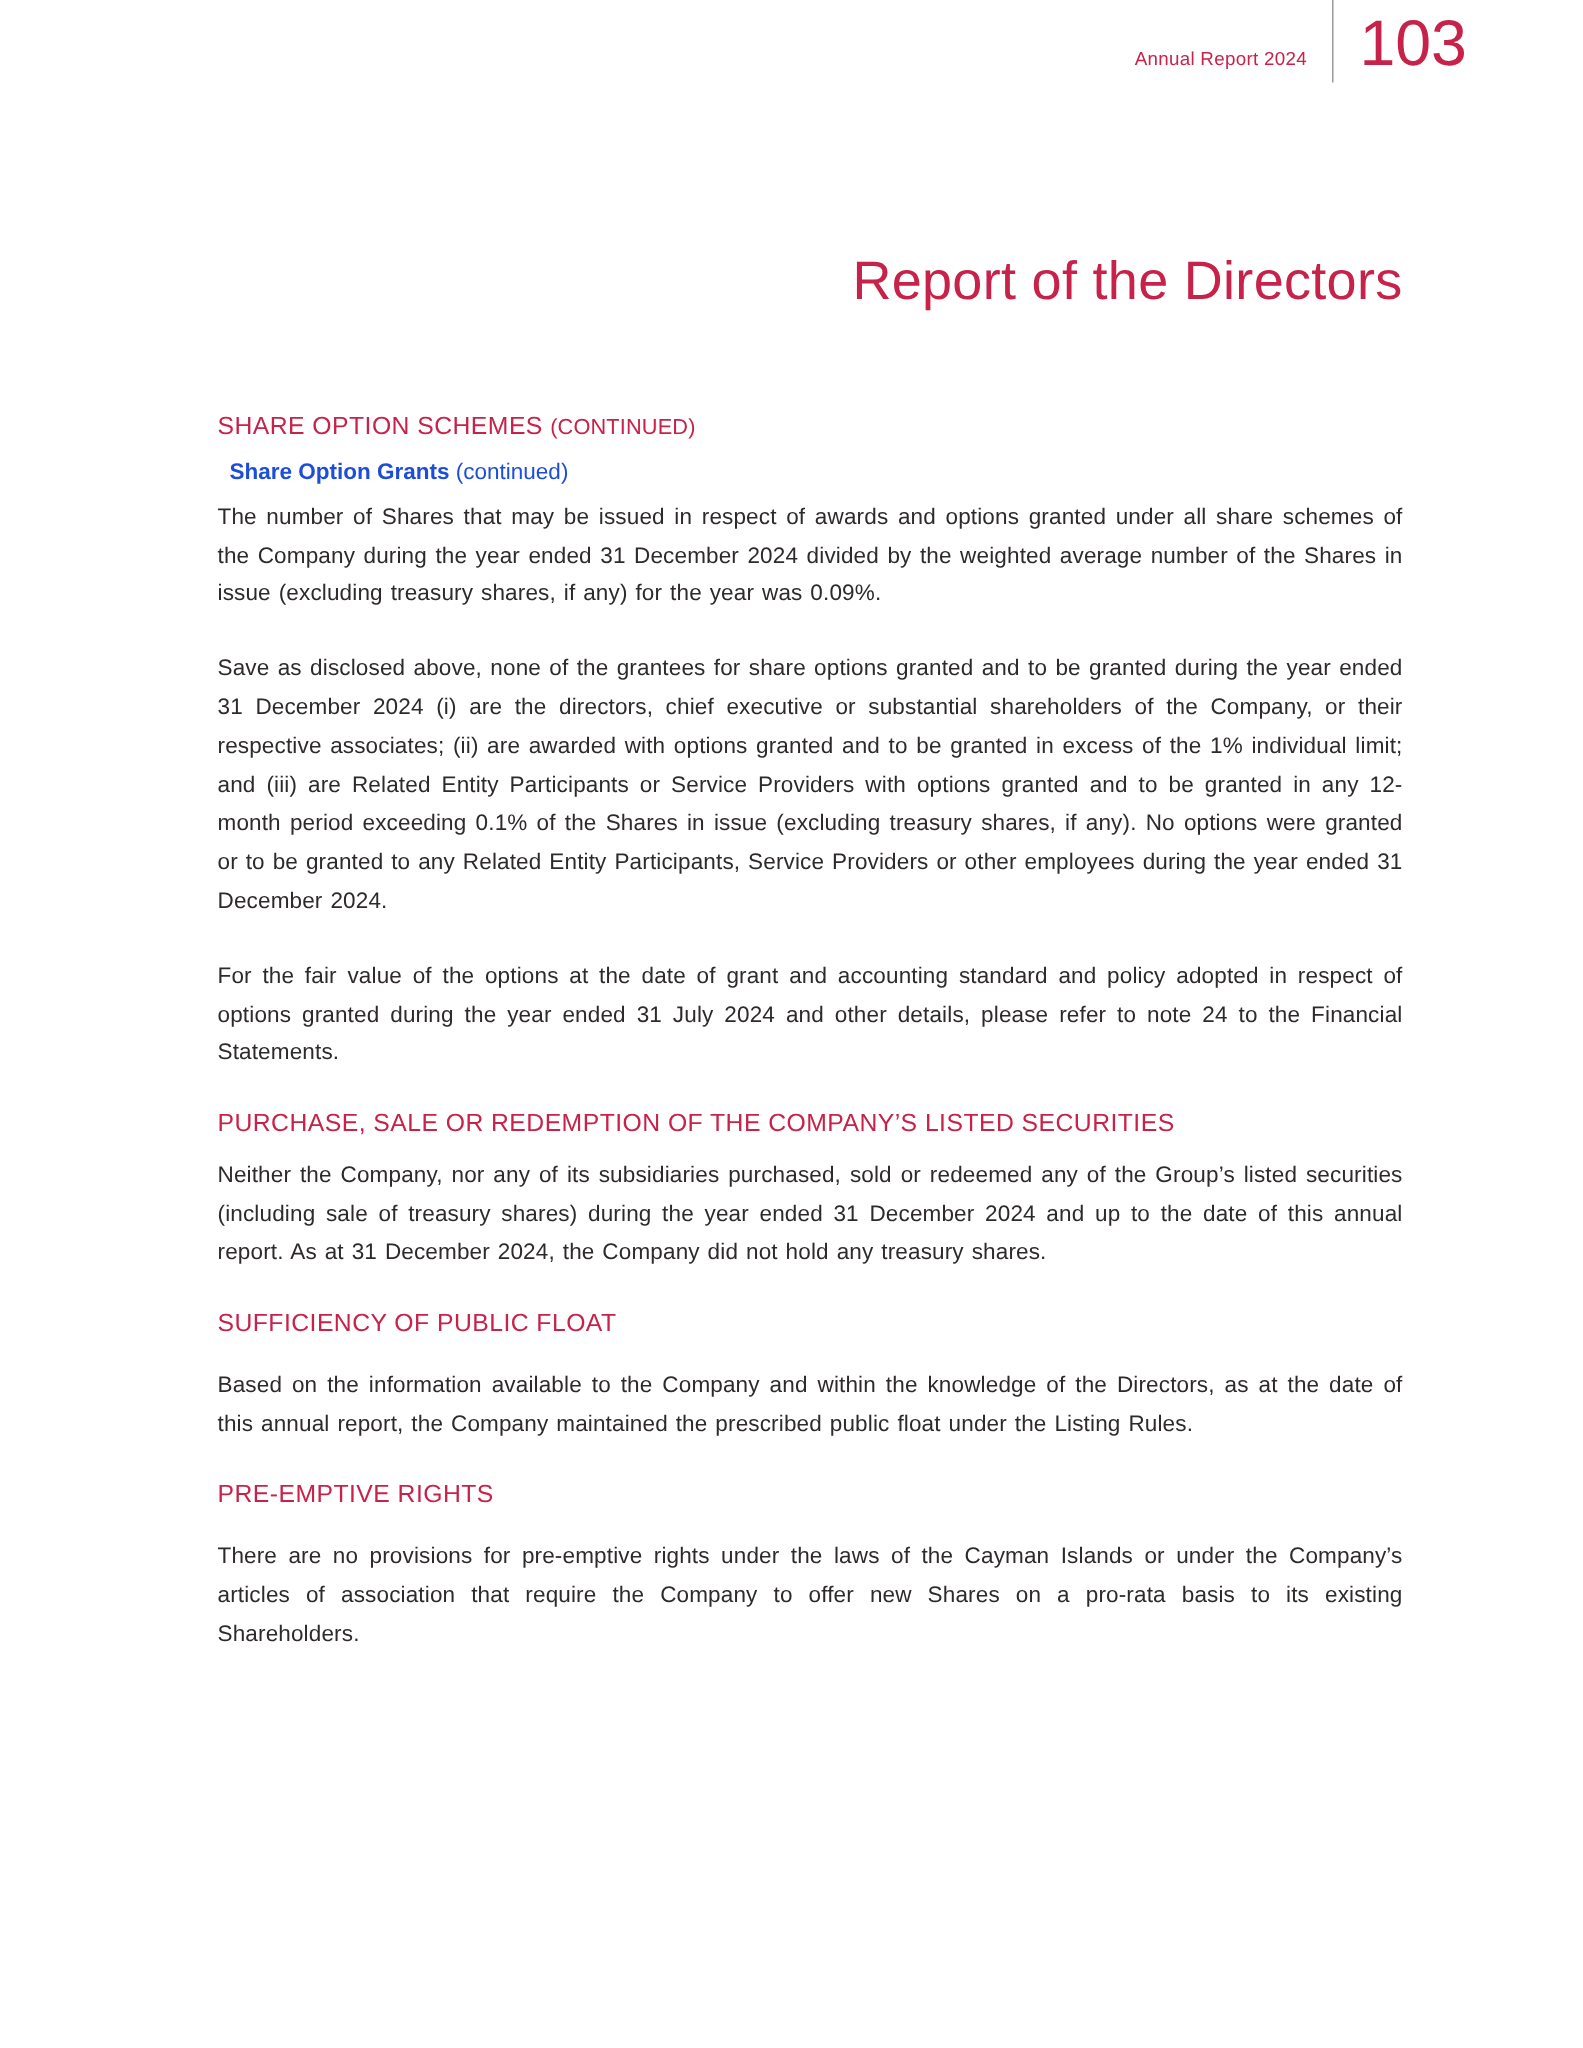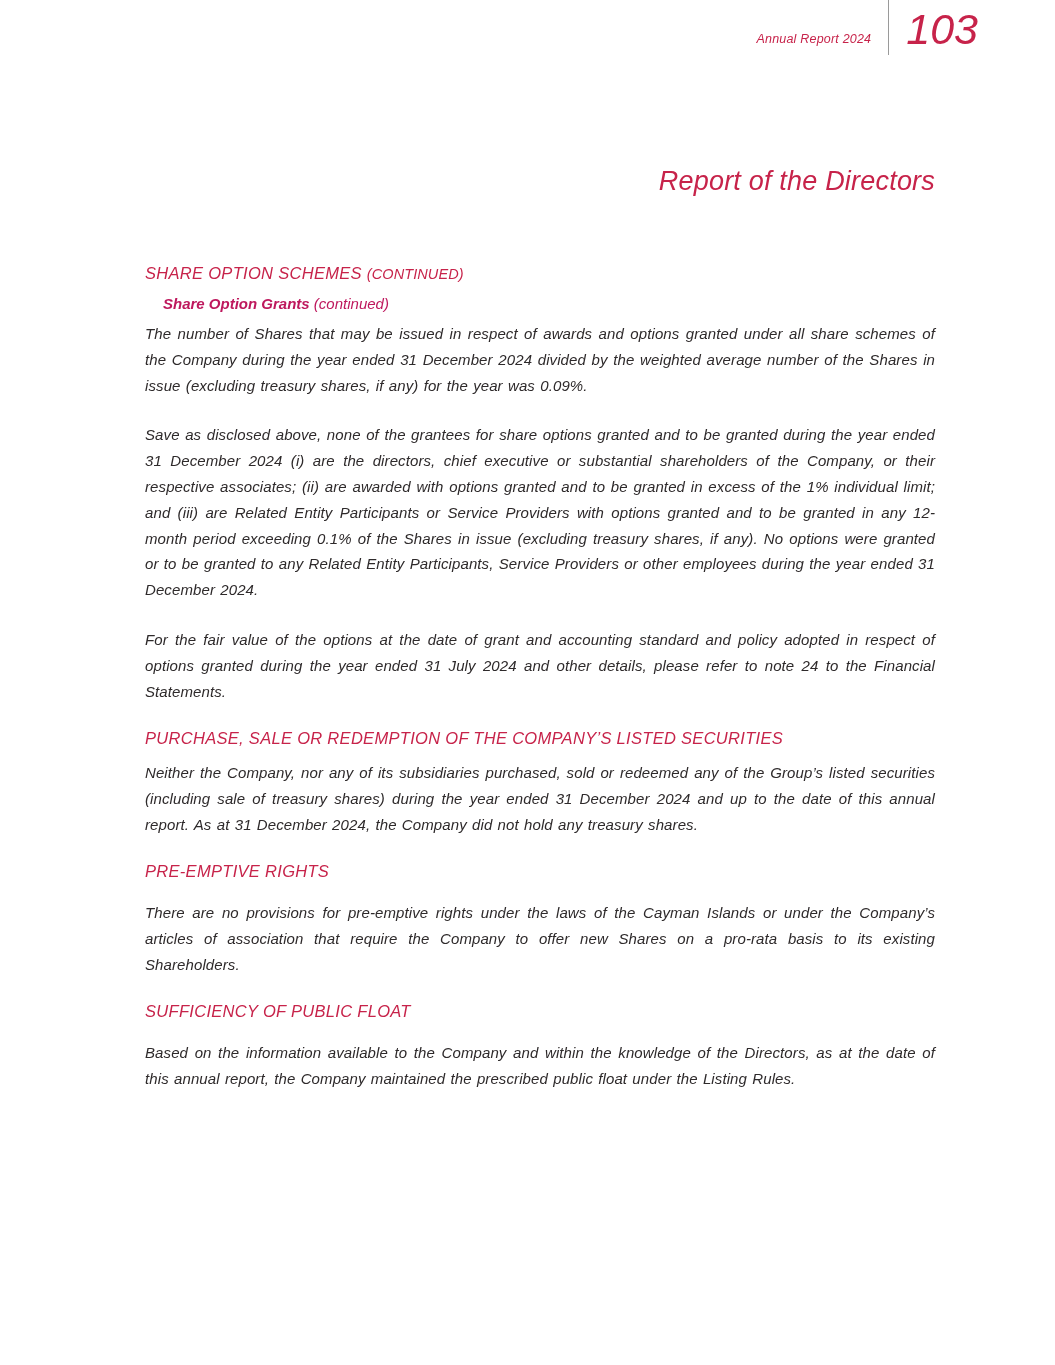--- a/index.html
+++ b/index.html
@@ -1,15 +1,15 @@
 <!DOCTYPE html>
 <html><head>
 <meta charset="utf-8">
 <style>
-  * { box-sizing: border-box; font-style: italic; }
+  * { box-sizing: border-box; }
   html, body { margin: 0; padding: 0; }
   body {
     width: 1055px;
     height: 1365px;
     background: #ffffff;
     font-family: "Liberation Sans", sans-serif;
     color: #2e2a2b;
     position: relative;
     overflow: hidden;
   }
@@ -46,21 +46,21 @@
 
   
   .content {
     position: absolute;
     top: 0;
     left: 145px;
     width: 790px;
   }
   .doc-title {
     color: #c7234a;
-    font-size: 27px;
+    font-size: 36px;
     font-weight: 400;
     text-align: right;
     letter-spacing: 0.2px;
     margin: 165px 0 0 0;
     line-height: 1.2;
   }
 
   .section-heading {
     color: #c7234a;
     font-size: 16.5px;
@@ -72,22 +72,22 @@
   .section-heading .suffix {
     font-size: 14.5px;
     letter-spacing: 0.1px;
   }
   .section-heading.first { margin-top: 66px; }
   .section-heading.later { margin-top: 24px; }
   .section-heading.spaced { margin-top: 24px; margin-bottom: 18px; }
 
   .subheading {
     font-size: 15px;
-    margin: 0 0 9px 18px;
-    color: #be185d;
+    margin: 0 0 9px 8px;
+    color: #1d4ed8;
   }
   .subheading b { font-weight: 700; }
 
   .body-para {
     font-size: 15px;
     line-height: 25.8px;
     text-align: justify;
     color: #2e2a2b;
     margin: 0 0 24px 0;
     letter-spacing: 0.1px;
@@ -120,22 +120,22 @@
     <p class="body-para">Save as disclosed above, none of the grantees for share options granted and to be granted during the year ended 31 December 2024 (i) are the directors, chief executive or substantial shareholders of the Company, or their respective associates; (ii) are awarded with options granted and to be granted in excess of the 1% individual limit; and (iii) are Related Entity Participants or Service Providers with options granted and to be granted in any 12-month period exceeding 0.1% of the Shares in issue (excluding treasury shares, if any). No options were granted or to be granted to any Related Entity Participants, Service Providers or other employees during the year ended 31 December 2024.</p>
     <p class="body-para">For the fair value of the options at the date of grant and accounting standard and policy adopted in respect of options granted during the year ended 31 July 2024 and other details, please refer to note 24 to the Financial Statements.</p>
   </section>
 
   <section>
     <h2 class="section-heading later">PURCHASE, SALE OR REDEMPTION OF THE COMPANY’S LISTED SECURITIES</h2>
     <p class="body-para">Neither the Company, nor any of its subsidiaries purchased, sold or redeemed any of the Group’s listed securities (including sale of treasury shares) during the year ended 31 December 2024 and up to the date of this annual report. As at 31 December 2024, the Company did not hold any treasury shares.</p>
   </section>
 
   <section>
-    <h2 class="section-heading spaced">PRE-EMPTIVE RIGHTS</h2>
-    <p class="body-para">There are no provisions for pre-emptive rights under the laws of the Cayman Islands or under the Company’s articles of association that require the Company to offer new Shares on a pro-rata basis to its existing Shareholders.</p>
+    <h2 class="section-heading spaced">SUFFICIENCY OF PUBLIC FLOAT</h2>
+    <p class="body-para">Based on the information available to the Company and within the knowledge of the Directors, as at the date of this annual report, the Company maintained the prescribed public float under the Listing Rules.</p>
   </section>
 
   <section>
-    <h2 class="section-heading spaced">SUFFICIENCY OF PUBLIC FLOAT</h2>
-    <p class="body-para">Based on the information available to the Company and within the knowledge of the Directors, as at the date of this annual report, the Company maintained the prescribed public float under the Listing Rules.</p>
+    <h2 class="section-heading spaced">PRE-EMPTIVE RIGHTS</h2>
+    <p class="body-para">There are no provisions for pre-emptive rights under the laws of the Cayman Islands or under the Company’s articles of association that require the Company to offer new Shares on a pro-rata basis to its existing Shareholders.</p>
   </section>
 
 </div>
 
 </body></html>

